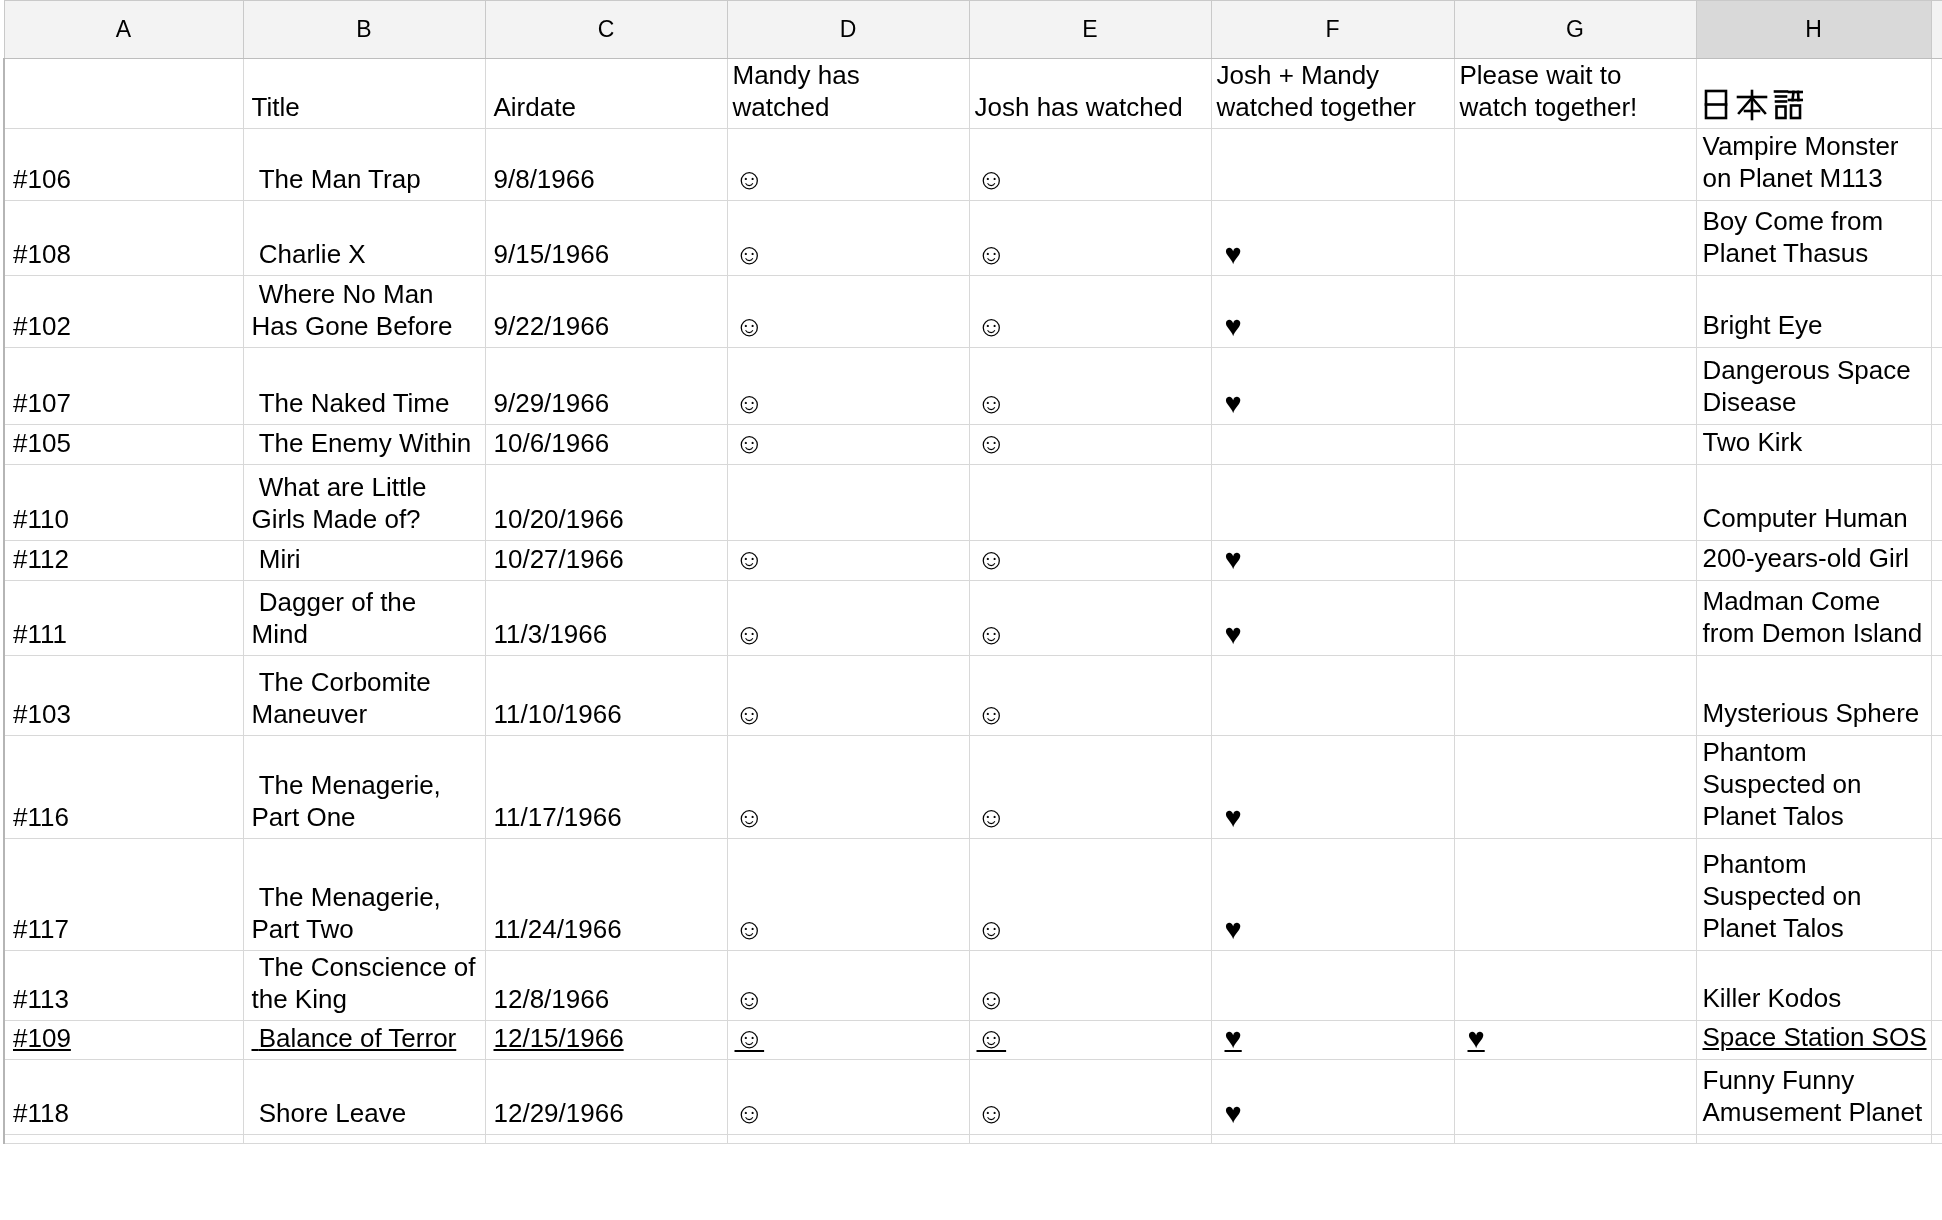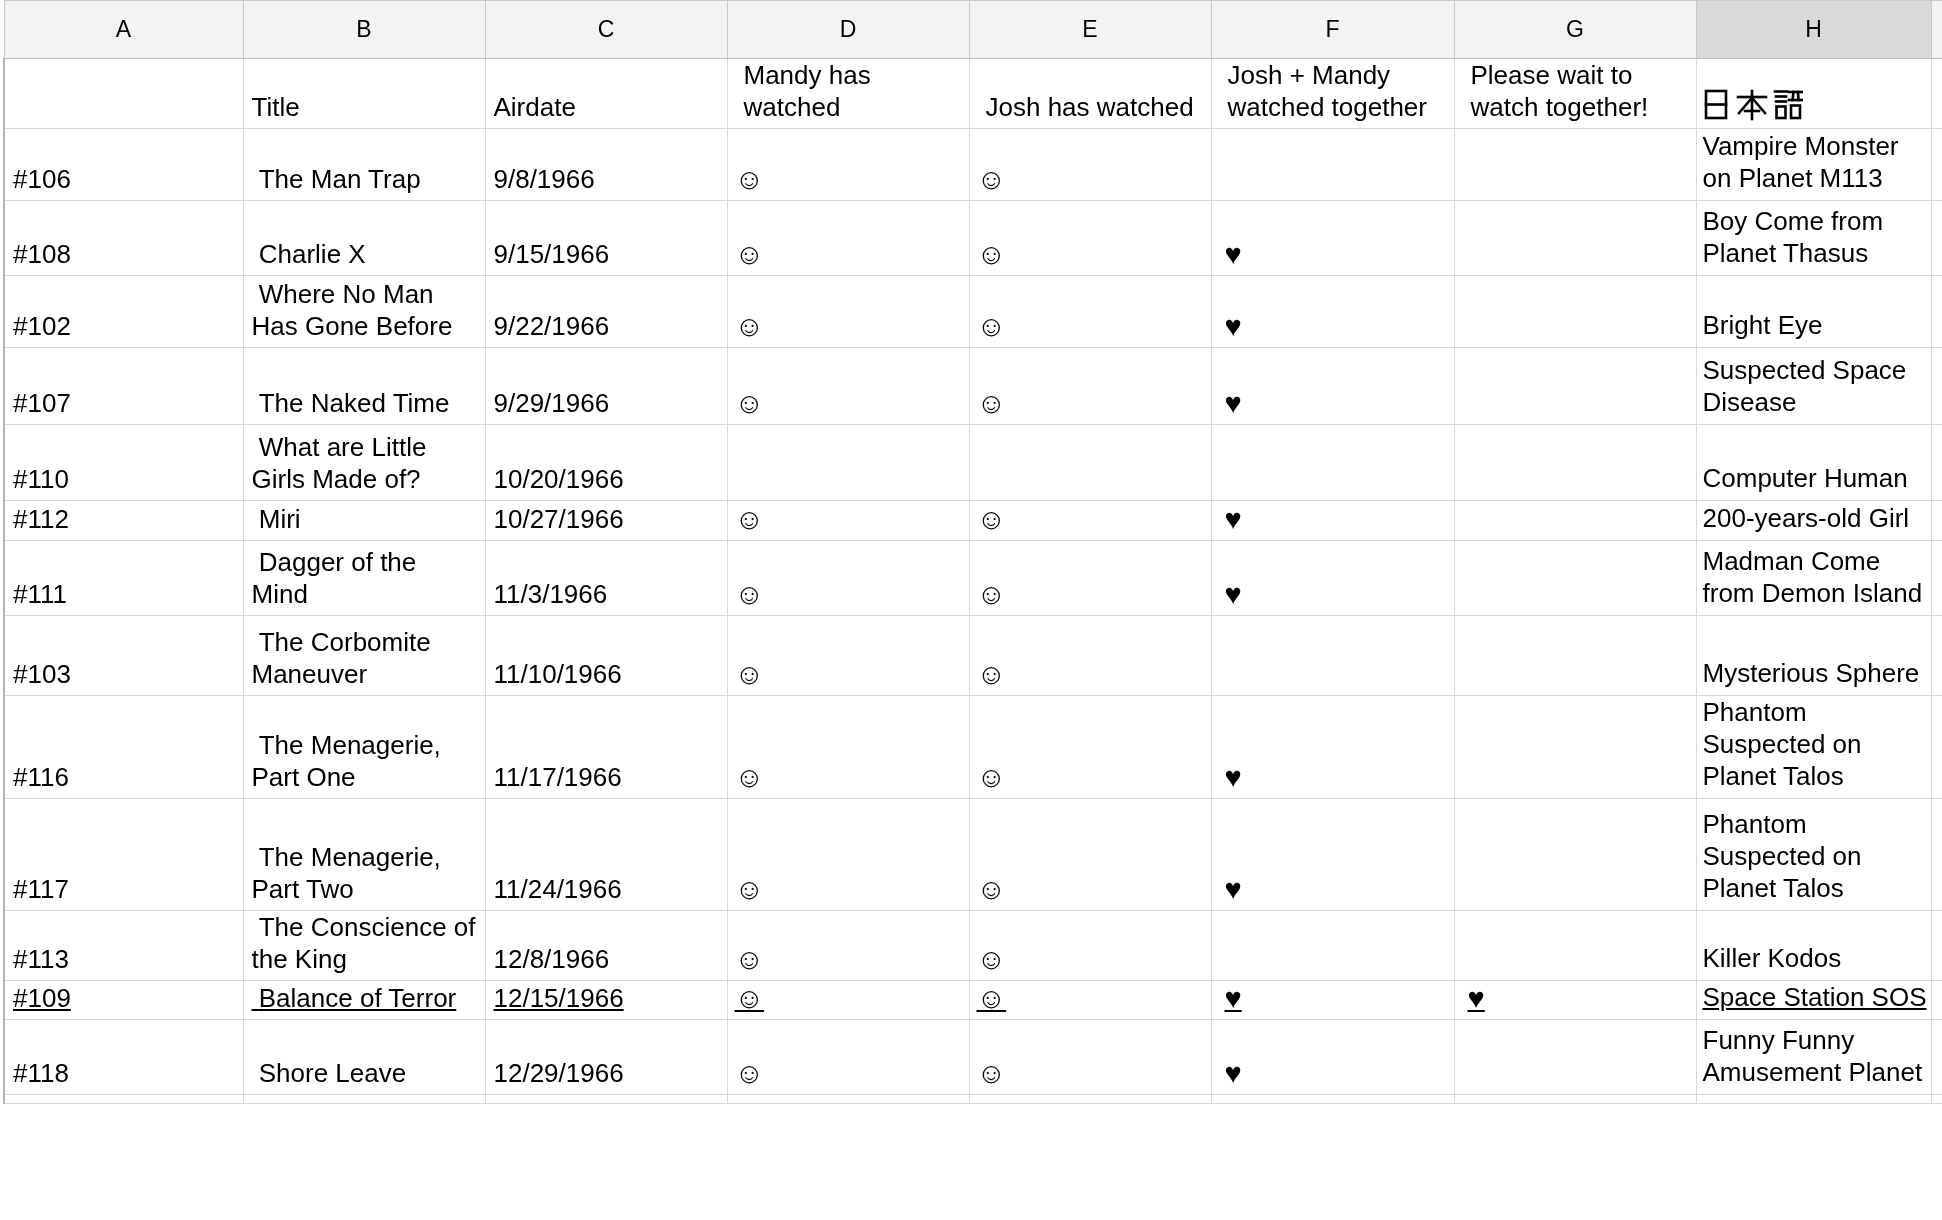--- a/index.html
+++ b/index.html
@@ -44,21 +44,21 @@
     background:#ffffff;
     padding:0;
   }
   tr.colhead td.sliver-l { background:#ffffff; border-top:none; border-bottom:none; border-left:none; }
   
   td.sliver-r { padding:0; }
   
   td.c-num   { padding-left:8px; }
   td.c-title { white-space:pre-wrap; padding-right:6px; }
   td.c-date  { padding-right:10px; }
-  td.c-field { padding-left:16px; }
+  td.c-field { padding-left:5px; }
   td.c-glyph { padding-left:7px;  font-size:29px; }
   td.c-heart { padding-left:13px; font-size:29px; }
   td.c-jp    { padding:0 2px 6px 6px; }
   .jp-svg { display:block; }
   .jp-wrap { display:inline-block; vertical-align:bottom; }
 </style>
 </head>
 <body>
 
 <div class="sheet">
@@ -160,21 +160,33 @@
         </tr>
         <tr style="height: 77px;">
           <td class="sliver-l"></td>
           <td class="c-num">#107</td>
           <td class="c-title"> The Naked Time</td>
           <td class="c-date">9/29/1966</td>
           <td class="c-glyph">☺</td>
           <td class="c-glyph">☺</td>
           <td class="c-heart">♥</td>
           <td class="c-heart"></td>
-          <td class="c-jp">Suspected Space Disease</td>
+          <td class="c-jp">Dangerous Space Disease</td>
+          <td class="sliver-r"></td>
+        </tr>
+        <tr style="height: 40px;">
+          <td class="sliver-l"></td>
+          <td class="c-num">#105</td>
+          <td class="c-title"> The Enemy Within</td>
+          <td class="c-date">10/6/1966</td>
+          <td class="c-glyph">☺</td>
+          <td class="c-glyph">☺</td>
+          <td class="c-heart"></td>
+          <td class="c-heart"></td>
+          <td class="c-jp">Two Kirk</td>
           <td class="sliver-r"></td>
         </tr>
         <tr style="height: 76px;">
           <td class="sliver-l"></td>
           <td class="c-num">#110</td>
           <td class="c-title"> What are Little Girls Made of?</td>
           <td class="c-date">10/20/1966</td>
           <td class="c-glyph"></td>
           <td class="c-glyph"></td>
           <td class="c-heart"></td>

